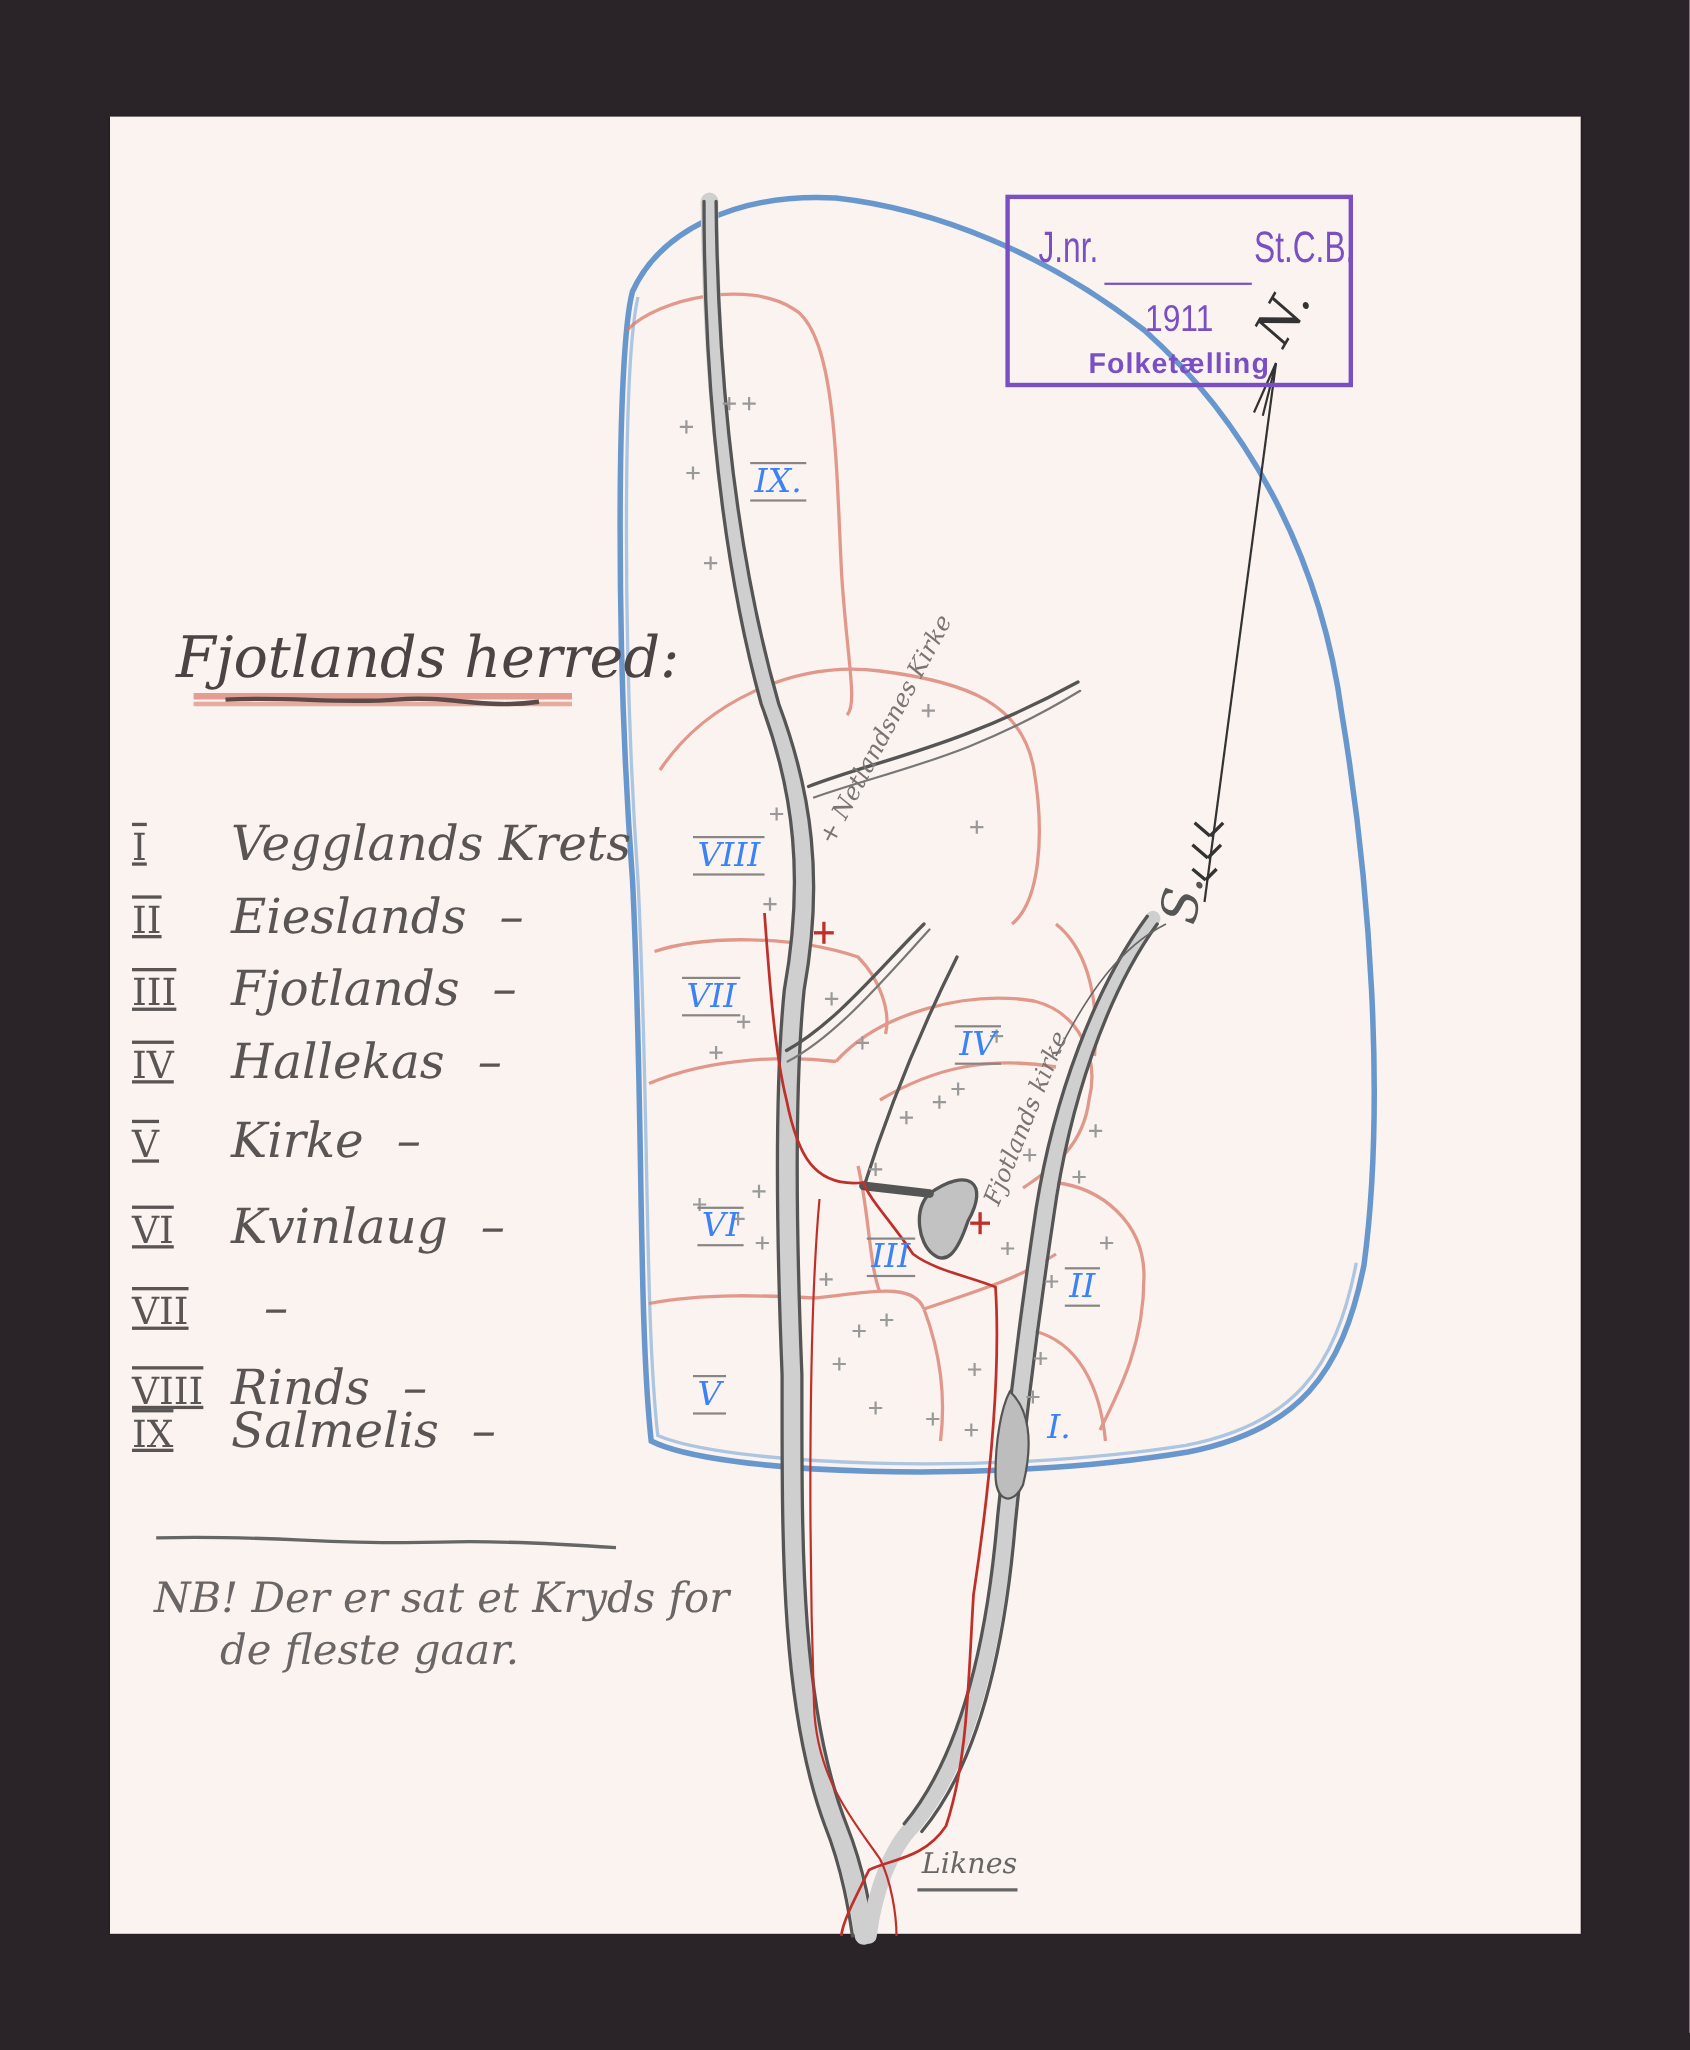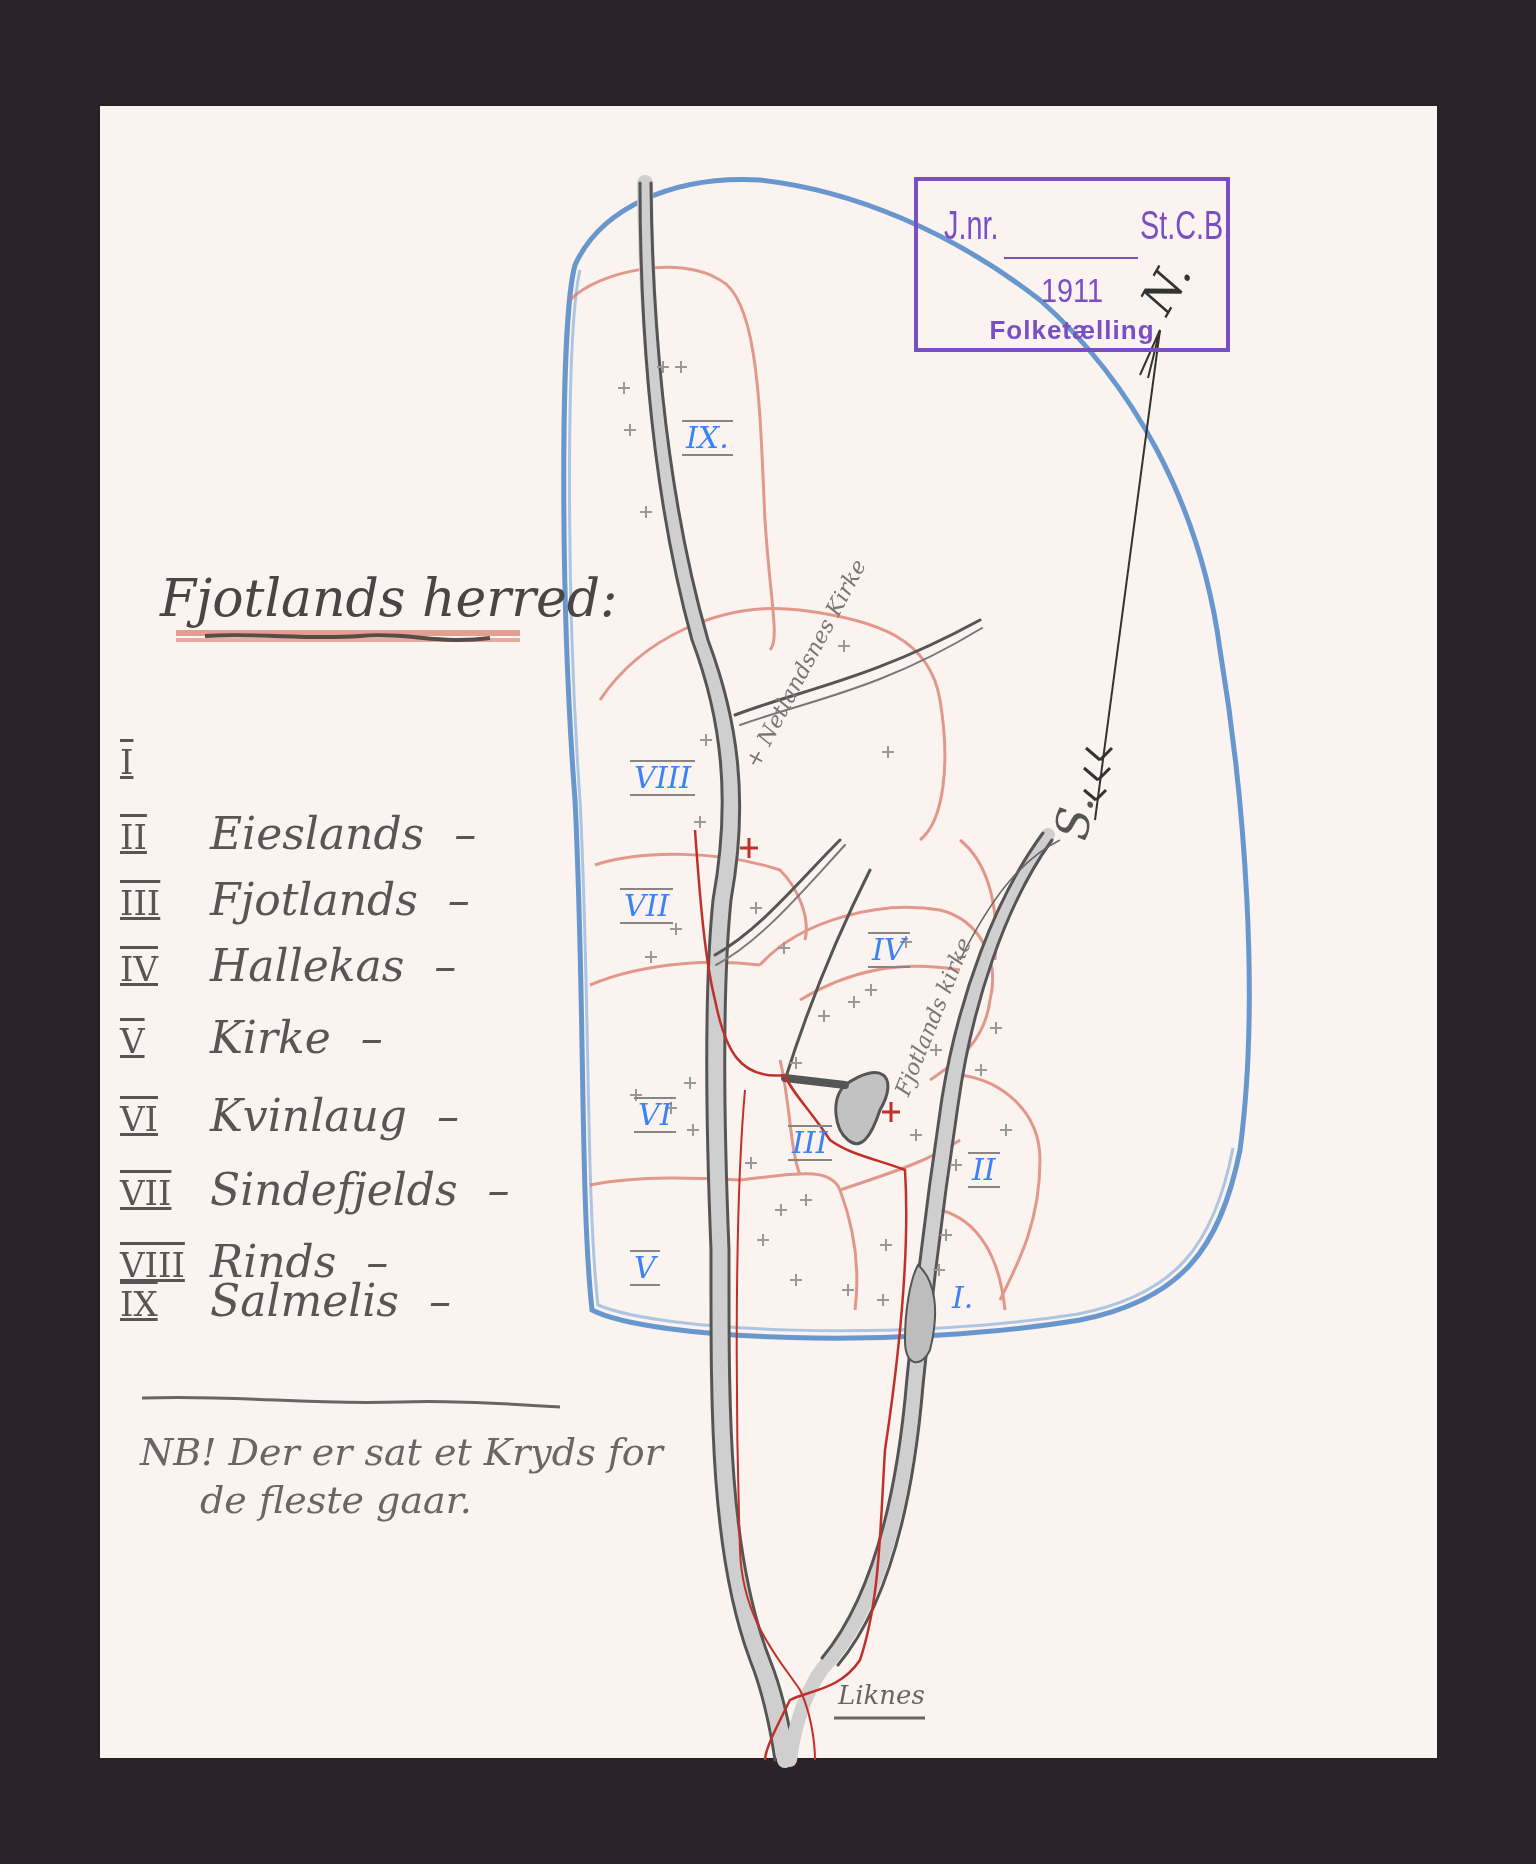--- a/index.html
+++ b/index.html
@@ -198,20 +198,21 @@
 </div>
 
 <div class="hand" style="left:1140px;top:260px;font-size:46px;color:#333;transform:rotate(-60deg);">N.</div>
 <div class="hand" style="left:1052px;top:790px;font-size:46px;color:#555;transform:rotate(-80deg);">S.</div>
 
 <div class="hand title">Fjotlands herred:</div>
 
 <div>
   <div class="legend-item" style="top:742px;">
     <span class="num">I</span>
+    <span>Vegglands Krets</span>
   </div>
   <div class="legend-item" style="top:808px;">
     <span class="num">II</span>
     <span>Eieslands</span>
     <span class="dash">–</span>
   </div>
   <div class="legend-item" style="top:874px;">
     <span class="num">III</span>
     <span>Fjotlands</span>
     <span class="dash">–</span>
@@ -226,21 +227,20 @@
     <span>Kirke</span>
     <span class="dash">–</span>
   </div>
   <div class="legend-item" style="top:1090px;">
     <span class="num">VI</span>
     <span>Kvinlaug</span>
     <span class="dash">–</span>
   </div>
   <div class="legend-item" style="top:1164px;">
     <span class="num">VII</span>
-    <span>Sindefjelds</span>
     <span class="dash">–</span>
   </div>
   <div class="legend-item" style="top:1236px;">
     <span class="num">VIII</span>
     <span>Rinds</span>
     <span class="dash">–</span>
   </div>
   <div class="legend-item" style="top:1275px;">
     <span class="num">IX</span>
     <span>Salmelis</span>

